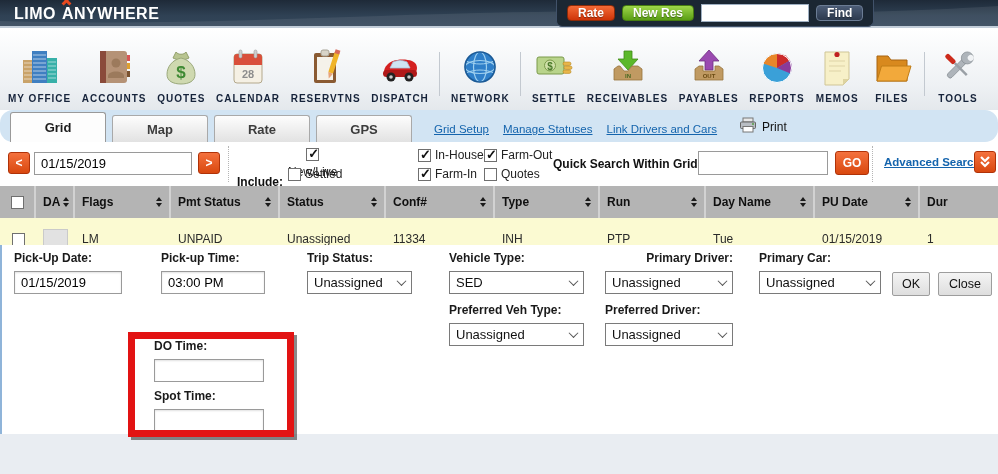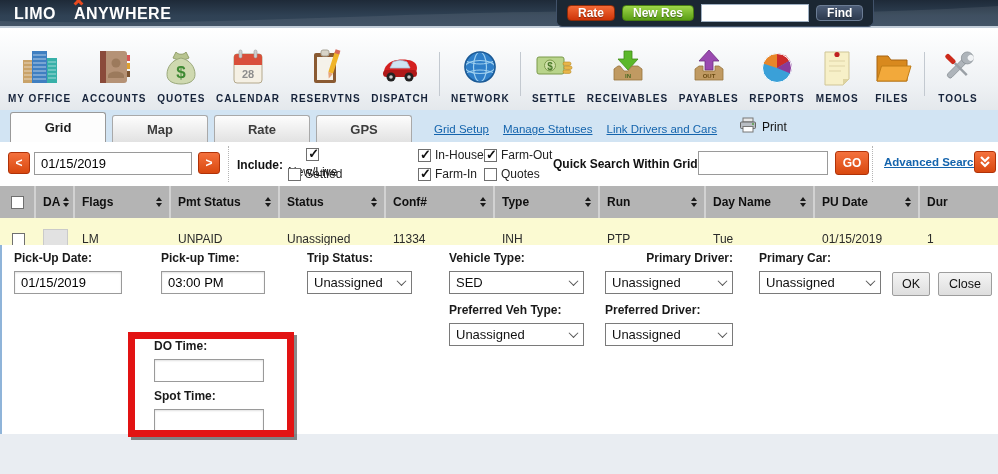--- a/index.html
+++ b/index.html
@@ -5,21 +5,21 @@
   * { margin:0; padding:0; box-sizing:border-box; }
   html,body { background:#fff; }
   body { font-family:"Liberation Sans", sans-serif; }
   .app { position:relative; width:998px; height:474px; overflow:hidden; background:#fff; }
 
   
   .topbar { position:absolute; left:0; top:0; width:998px; height:28px;
     background:linear-gradient(#1e2a38,#2f4154 60%,#33465a); border-bottom:2px solid #c2cdd9; }
   .topbar .wave { position:absolute; left:0; top:0; width:100%; height:26px; }
   .logo { position:absolute; left:14px; top:5px; color:#fff; font-size:16px; font-weight:bold; letter-spacing:.5px; white-space:nowrap; }
-  .logo .aw { position:relative; margin-left:18px; }
+  .logo .aw { position:relative; margin-left:6px; }
   .logo .caret { position:absolute; left:1px; top:-5px; width:7px; height:7px;
     border-left:3px solid #e8491f; border-top:3px solid #e8491f; transform:rotate(45deg); }
   .topbar-actions { position:absolute; left:556px; top:0; height:27px; display:flex; align-items:center; gap:7px;
     background:#1b2733; border:1px solid #41526a; border-top:none; border-radius:0 0 6px 6px; padding:0 10px; }
   .topbar-actions button { font-family:inherit; font-size:12px; font-weight:bold; color:#fff; cursor:pointer;
     border-radius:4px; padding:0 10px; height:16px; text-shadow:0 1px 1px rgba(0,0,0,.4); }
   .btn-rate   { background:linear-gradient(#f36a36,#cf3408); border:1px solid #8c2a08; }
   .btn-newres { background:linear-gradient(#9ed64a,#5a9e14); border:1px solid #477d10; }
   .btn-find   { background:linear-gradient(#4c5d77,#2c3a4e); border:1px solid #6b7c94; }
   .top-search { width:108px; height:18px; border:1px solid #9fb0c2; font-size:12px; padding:0 3px; }
@@ -29,41 +29,41 @@
     background:linear-gradient(#ffffff,#eef1f4 70%,#e4e8ec);
     display:flex; align-items:flex-end; justify-content:space-between; padding:0 18px 6px 8px; }
   .tb-item { display:flex; flex-direction:column; align-items:center; gap:2px; cursor:pointer; }
   .tb-item .icn-wrap { position:relative; height:48px; display:flex; align-items:center; }
   .tb-item .lbl { font-size:10px; font-weight:bold; letter-spacing:1px; color:#16233a; white-space:nowrap; }
   .tb-div { width:1px; height:44px; background:#c3c9d0; margin-bottom:8px; }
   .cal-day { position:absolute; left:0; right:0; top:25px; text-align:center; font-size:11px; font-weight:bold; color:#8d8d8d; }
 
   
   .tabstrip { position:absolute; left:0; top:110px; width:998px; height:32px; background:#d2e4f3;
-    display:flex; align-items:flex-end; }
+    display:flex; align-items:flex-end;border-radius:13px; }
   .tab { width:96px; height:27px; margin-right:6px; display:flex; align-items:center; justify-content:center;
     font-size:13px; font-weight:bold; color:#3c3c3c; cursor:pointer;
     background:linear-gradient(#fdfdfd,#e2e2e2); border:1px solid #a9a9a9; border-bottom:none; border-radius:3px 3px 0 0; }
   .tab:first-child { margin-left:10px; }
   .tab.active { background:#fdfdfd; height:30px; color:#1d1d1d; border-color:#999; position:relative; z-index:2; }
   .tab-links { display:flex; align-items:center; gap:14px; margin-left:16px; margin-bottom:7px; }
   .tab-links a { font-size:11.5px; color:#1464ad; text-decoration:underline; cursor:pointer; white-space:nowrap; }
   .print-wrap { display:flex; align-items:center; gap:5px; margin-left:22px; margin-bottom:5px; cursor:pointer; }
   .print-wrap .plabel { font-size:12px; color:#111; }
 
   
   .filterbar { position:absolute; left:0; top:142px; width:998px; height:44px; background:#fff; }
   .navbtn { position:absolute; width:22px; height:22px; top:10px; border:1px solid #b03208; border-radius:3px;
     background:linear-gradient(#f4713d,#d9480f); color:#fff; font-weight:bold; font-size:12px; cursor:pointer; line-height:20px; text-align:center; }
   .btn-prev { left:8px; } .btn-next { left:198px; }
   .date-input { position:absolute; left:34px; top:10px; width:158px; height:23px; border:1px solid #9a9a9a;
     font-size:13px; padding:0 6px; font-family:inherit; }
   .vsep { position:absolute; top:4px; width:0; height:36px; border-left:1px dotted #b5b5b5; }
   .sep1 { left:228px; } .sep2 { left:872px; }
-  .inc-label { position:absolute; left:237px; top:16px; font-size:12px; font-weight:bold; color:#111; }
+  .inc-label { position:absolute; left:237px; top:33px; font-size:12px; font-weight:bold; color:#111; }
   .cbitem { position:absolute; display:flex; align-items:center; gap:4px; font-size:12px; color:#222; cursor:pointer; }
   .cb { width:13px; height:13px; background:#fff; border:1px solid #6f6f6f; position:relative; flex:0 0 auto; }
   .cb.checked::after { content:"\2713"; position:absolute; left:1px; top:-3px; font-size:13px; font-weight:bold; color:#111; }
   .qs-label { position:absolute; left:553px; top:15px; font-size:12px; font-weight:bold; color:#111; }
   .qs-input { position:absolute; left:698px; top:9px; width:130px; height:24px; border:1px solid #9a9a9a; font-size:12px; padding:0 4px; }
   .btn-go { position:absolute; left:835px; top:9px; width:34px; height:24px; border:1px solid #b03208; border-radius:3px;
     background:linear-gradient(#f4713d,#d9480f); color:#fff; font-weight:bold; font-size:12px; cursor:pointer; }
   .adv-link { position:absolute; left:884px; top:14px; font-size:11.5px; font-weight:bold; color:#1464ad; text-decoration:underline; cursor:pointer; }
   .btn-expand { position:absolute; left:974px; top:9px; width:22px; height:22px; border:1px solid #b03208; border-radius:3px;
     background:linear-gradient(#f4713d,#d9480f); cursor:pointer; display:flex; align-items:center; justify-content:center; }

